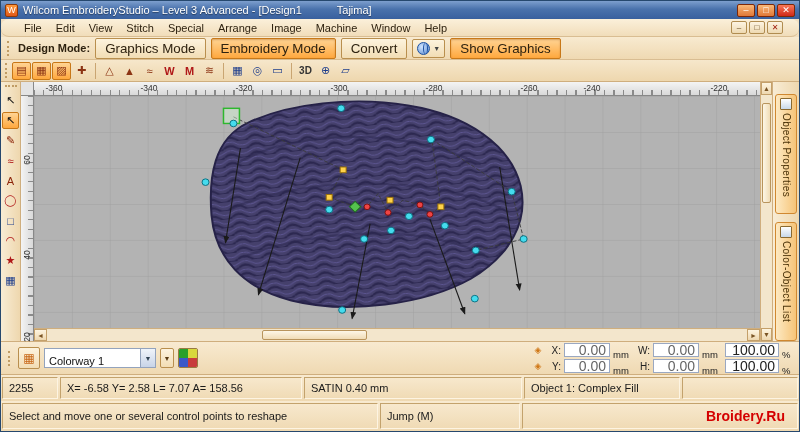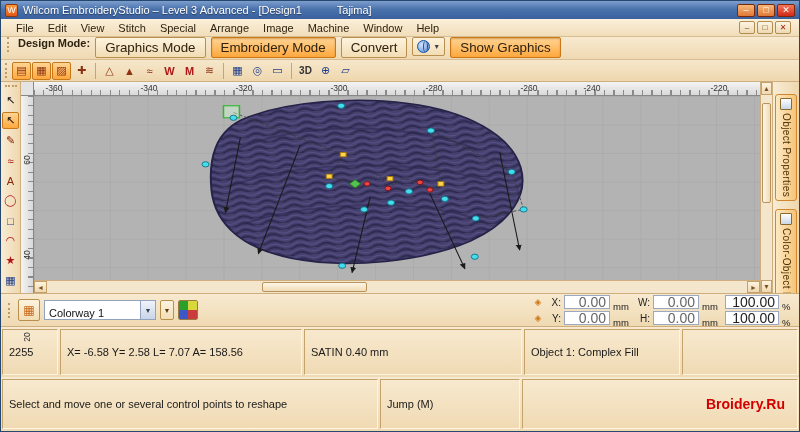--- a/index.html
+++ b/index.html
@@ -11,28 +11,28 @@
   .titlebar{flex:0 0 18px;background:linear-gradient(#7d9fce,#4a72ac 45%,#39609e);display:flex;align-items:center;color:#fff;padding:0 4px;gap:5px;}
   .app-icon{width:13px;height:13px;flex:0 0 13px;background:linear-gradient(#ff9a3c,#e05818);border:1px solid #8c3808;border-radius:2px;color:#fff;font-size:9px;line-height:11px;text-align:center;}
   .title-text{font-size:11px;text-shadow:0 1px 1px rgba(0,0,0,.45);white-space:nowrap;}
   .title-machine{margin-left:30px;}
   .win-controls{margin-left:auto;display:flex;gap:2px;}
   .win-btn{width:18px;height:13px;border:1px solid #7c2808;border-radius:2px;font-size:9px;line-height:11px;text-align:center;color:#fff;}
   .win-btn.min,.win-btn.max{background:linear-gradient(#f8b878,#e07838);}
   .win-btn.close{background:linear-gradient(#f87858,#d02818);}
 
   
-  .menubar{flex:0 0 18px;background:linear-gradient(#fbf0da,#f1ddba);display:flex;align-items:center;padding:0 8px;border-bottom:1px solid #d9bd92;}
+  .menubar{flex:0 0 18px;background:linear-gradient(#fbf0da,#f1ddba);display:flex;align-items:center;padding:0 16px;border-bottom:1px solid #d9bd92;border-radius:8px;}
   .menu-item{padding:1px 7px;color:#2e2210;white-space:nowrap;}
   .mdi-controls{margin-left:auto;display:flex;gap:2px;}
   .mdi-btn{width:16px;height:13px;border:1px solid #b08c50;background:linear-gradient(#fdf4e2,#eed9b2);font-size:8px;line-height:11px;text-align:center;color:#5a3c14;border-radius:2px;}
   .mdi-btn.close{color:#a02010;}
 
   
-  .mode-toolbar{flex:0 0 23px;background:linear-gradient(#f8ead0,#efd9b2);display:flex;align-items:flex-start;gap:5px;padding:0 4px;border-bottom:1px solid #d9bd92;}
+  .mode-toolbar{flex:0 0 23px;background:linear-gradient(#f8ead0,#efd9b2);display:flex;align-items:center;gap:5px;padding:0 4px;border-bottom:1px solid #d9bd92;}
   .grip{width:4px;height:15px;border-left:2px dotted #c09c64;margin:0 2px;}
   .dm-label{font-weight:bold;color:#2e2210;white-space:nowrap;}
   .tb-btn{border:1px solid #b98f4e;border-radius:2px;background:linear-gradient(#fdf3de,#f2ddb4);padding:2px 9px;color:#2e2210;white-space:nowrap;}
   .tb-btn.pressed{background:linear-gradient(#ffd494,#ffa83e);border-color:#c87818;box-shadow:inset 0 1px 2px rgba(140,70,0,.35);}
   .globe-btn{display:flex;align-items:center;border:1px solid #b98f4e;border-radius:2px;background:linear-gradient(#fdf3de,#f2ddb4);padding:1px 4px;gap:3px;height:19px;}
   .globe-glyph{width:13px;height:13px;border-radius:50%;border:1px solid #1c50a0;background:radial-gradient(circle at 35% 35%,#cfe4ff,#5a8ad0);position:relative;}
   .globe-glyph::after{content:"";position:absolute;left:5px;top:0;width:3px;height:11px;border-left:1px solid #1c50a0;border-right:1px solid #1c50a0;border-radius:50%;}
   .drop-arrow{font-size:7px;color:#444;}
 
   
@@ -102,21 +102,21 @@
   .xf-label{font-size:10px;color:#222;width:14px;text-align:right;}
   .xf-field{width:46px;height:14px;background:#fff;border:1px solid #9aa8c2;font-size:14px;color:#666;text-align:right;padding:0 3px;line-height:12px;}
   .xf-unit{font-size:9.5px;color:#222;width:20px;margin-top:8px;}
   .xf-field.pct{width:54px;color:#222;}
   .xf-unit.pct{width:10px;}
 
   
   .status-row{display:flex;background:linear-gradient(#f8ead0,#efd9b2);align-items:stretch;}
   .s1{flex:0 0 22px;border-top:1px solid #cfae7e;}
   .s2{flex:0 0 24px;}
-  .cell{border:1px solid;border-color:#c3a26c #fdf4e2 #fdf4e2 #c3a26c;display:flex;align-items:center;padding:16px 6px;margin:2px 1px;color:#1a1a1a;white-space:nowrap;overflow:hidden;}
+  .cell{border:1px solid;border-color:#c3a26c #fdf4e2 #fdf4e2 #c3a26c;display:flex;align-items:center;padding:4px 6px;margin:2px 1px;color:#1a1a1a;white-space:nowrap;overflow:hidden;}
   .cell.w58{flex:0 0 56px;}
   .cell.w244{flex:0 0 242px;}
   .cell.w220{flex:0 0 218px;}
   .cell.w158{flex:0 0 156px;}
   .cell.w378{flex:0 0 376px;}
   .cell.w142{flex:0 0 140px;}
   .cell.grow{flex:1;}
   .watermark{margin-left:auto;color:#d40000;font-weight:bold;font-size:14px;padding-right:6px;}
 </style>
 </head>

